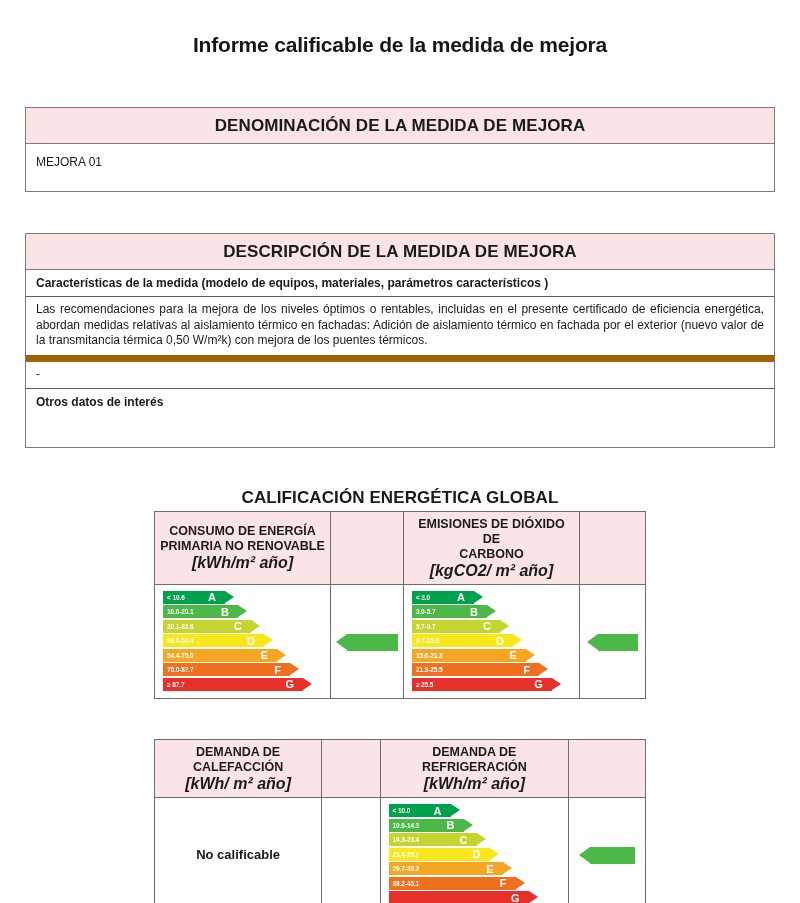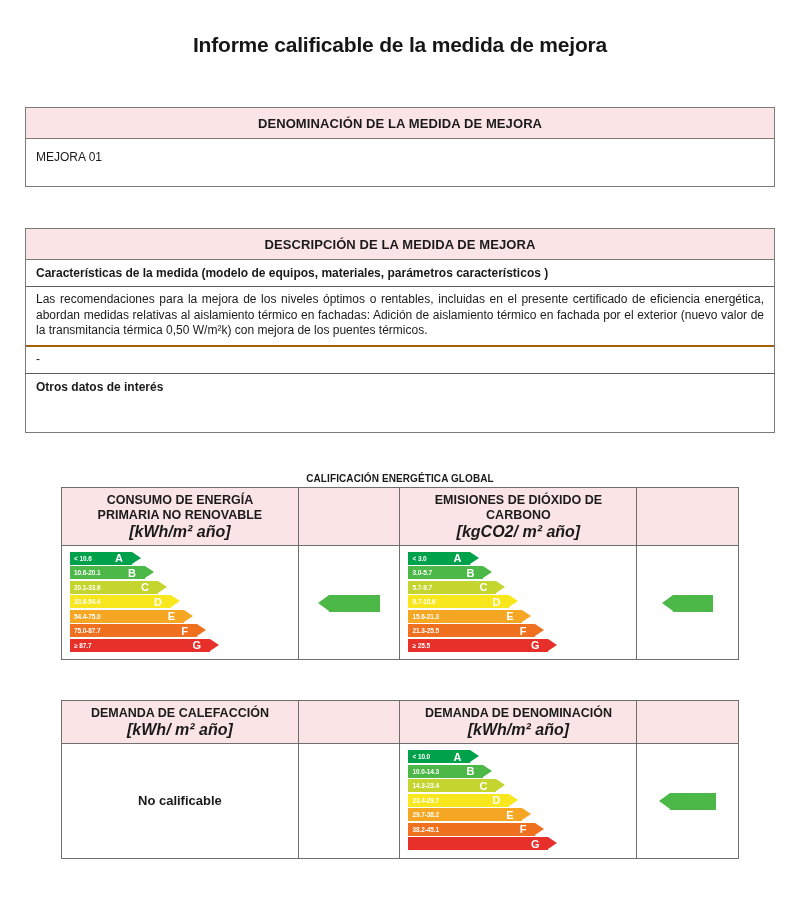--- a/index.html
+++ b/index.html
@@ -31,21 +31,21 @@
   .block {
     margin: 0 auto;
     width: 750px;
     border: 1px solid #7a7a7a;
     box-sizing: border-box;
   }
   .block-head {
     background: #fbe4e6;
     text-align: center;
     font-weight: bold;
-    font-size: 13px;
+    font-size: 17px;
     letter-spacing: 0.1px;
     padding: 8px 4px 7px 4px;
     border-bottom: 1px solid #7a7a7a;
   }
   .block-row {
     font-size: 12px;
     padding: 7px 10px;
   }
 
   #denominacion-block { margin-top: 50px; }
@@ -58,43 +58,43 @@
     font-size: 12px;
     padding: 6px 10px 6px 10px;
     border-bottom: 1px solid #5d5d5d;
   }
   .row-label.noborder { border-bottom: none; }
   .row-para {
     font-size: 12px;
     line-height: 15.5px;
     padding: 5px 10px 6px 10px;
     text-align: justify;
-    border-bottom: 2px solid #a16207;
+    border-bottom: 7px solid #a16207;
   }
   .row-value {
     font-size: 12px;
     padding: 5px 10px 7px 10px;
     border-bottom: 1px solid #5d5d5d;
     min-height: 13px;
   }
   .row-empty {
     min-height: 20px;
   }
 
   
   .rating-section { margin-top: 40px; }
   .rating-title {
     text-align: center;
     font-weight: bold;
-    font-size: 10px;
+    font-size: 17px;
     margin-bottom: 3px;
     letter-spacing: 0.1px;
   }
   .rating-table {
-    width: 678px;
+    width: 492px;
     margin: 0 auto;
     border: 1px solid #6e6e6e;
     box-sizing: border-box;
     border-collapse: collapse;
   }
   .rating-table td {
     border: 1px solid #6e6e6e;
     vertical-align: middle;
   }
   .rt-head {
@@ -307,21 +307,21 @@
 <div class="rating-section">
   <table class="rating-table">
     <tbody>
         <tr>
       <td class="rt-head col-scale">
         <span>DEMANDA DE CALEFACCIÓN</span>
         <span class="rt-unit">[kWh/ m² año]</span>
       </td>
       <td class="rt-head col-arrow"></td>
       <td class="rt-head col-scale">
-        <span>DEMANDA DE DENOMINACIÓN</span>
+        <span>DEMANDA DE REFRIGERACIÓN</span>
         <span class="rt-unit">[kWh/m² año]</span>
       </td>
       <td class="rt-head col-arrow"></td>
     </tr>
     <tr>
       <td class="cell-na">No calificable</td>
       <td class="cell-arrow"></td>
       <td class="cell-scale">
         <div class="scale">
               <div class="bar" style="background: rgb(0, 161, 75); color: rgb(0, 161, 75); width: 62px;">

